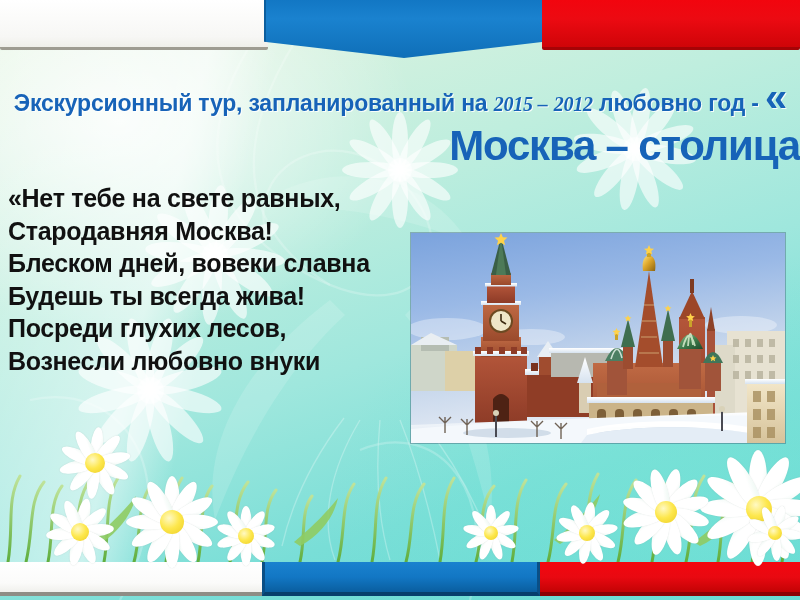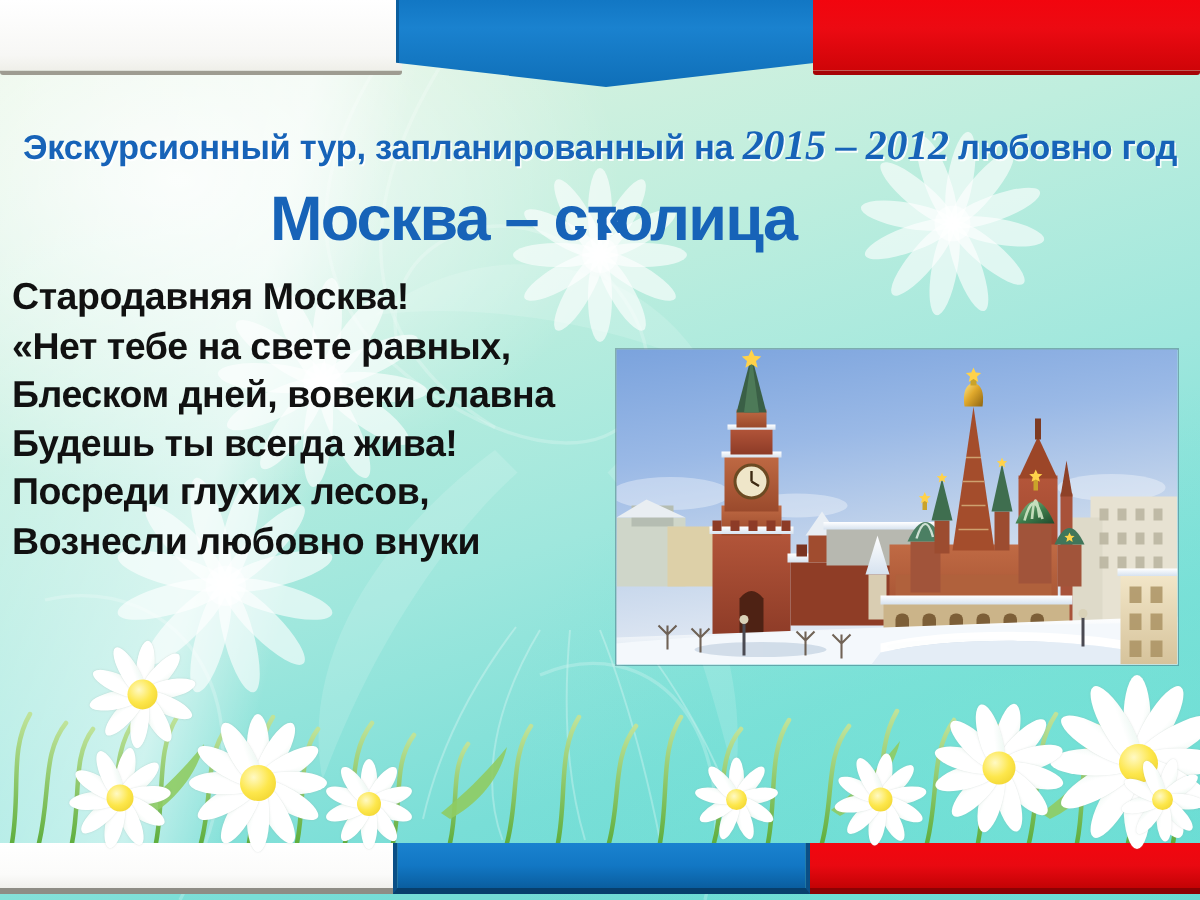--- a/index.html
+++ b/index.html
@@ -107,21 +107,21 @@
     position:absolute; left:12px; top:74px; width:776px;
     color:#1763b8;
     font-weight:bold;
     font-size:23px;
     line-height:48px;
     letter-spacing:-.2px;
     text-align:center;
     text-shadow:1px 1px 0 rgba(255,255,255,.85);
     z-index:7;
   }
-  .hdr .yr { font-style:italic; font-family:"Liberation Serif", serif; font-size:28px; }
+  .hdr .yr { font-style:italic; font-family:"Liberation Serif", serif; font-size:20px; }
   .hdr .quote-big {
     font-size:40px; line-height:46px; letter-spacing:-1px;
   }
 
   .poem {
     position:absolute; left:8px; top:182px; width:420px;
     color:#111111;
     font-weight:bold;
     font-size:25px;
     line-height:32.5px;
@@ -132,21 +132,21 @@
   .poem .author {
     font-weight:normal; font-size:25px; font-weight:bold;
     display:block; padding-left:14px;
   }
 
   
   .title-overlay {
     position:absolute; left:180px; top:118px; width:620px;
     color:#1763b8; font-weight:bold;
     font-size:42px; line-height:56px; letter-spacing:-1.2px;
-    text-align:left;
+    text-align:right;
     z-index:8;
     pointer-events:none;
   }
 
   
   .photo {
     position:absolute; left:411px; top:233px; width:374px; height:210px;
     z-index:9;
     box-shadow:0 0 0 1px rgba(40,60,90,.35);
     overflow:hidden;
@@ -412,22 +412,22 @@
     <div class="petal" style="width:10px;height:28px;transform:translate(-50%,-100%) rotate(296deg);"></div>
     <div class="petal" style="width:10px;height:28px;transform:translate(-50%,-100%) rotate(336deg);"></div>
   </div>
 
   <div class="hdr">
     <span>Экскурсионный тур</span><span>, запланированный на </span><span class="yr">2015 –</span>
     <span class="yr">2012</span><span> любовно год - </span><span class="quote-big">«</span>
   </div>
 
   <div class="poem">
+    <div>«Нет тебе на свете равных,</div>
     <div>Стародавняя Москва!</div>
-    <div>«Нет тебе на свете равных,</div>
     <div>Блеском дней, вовеки славна</div>
     <div>Будешь ты всегда жива!</div>
     <div>Посреди глухих лесов,</div>
     <div>Вознесли любовно внуки</div>
   </div>
 
   <div class="title-overlay">
     <div>Москва – столица</div>
   </div>
 

